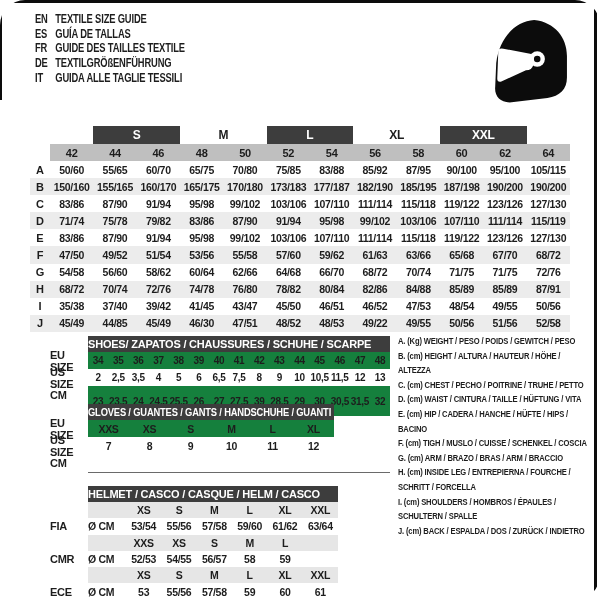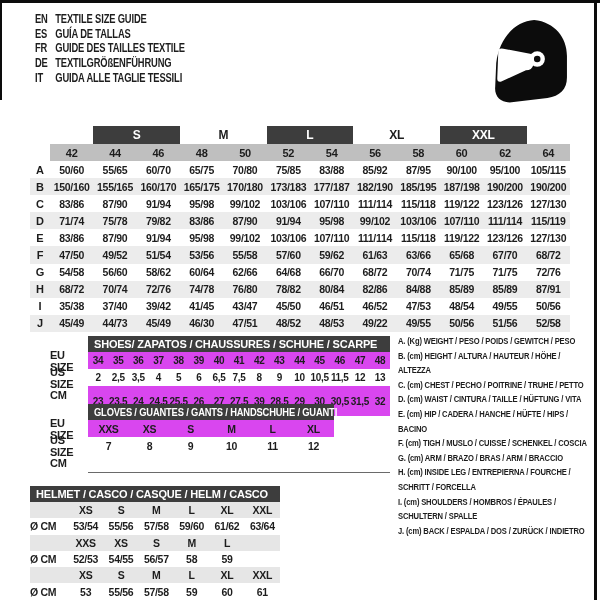--- a/index.html
+++ b/index.html
@@ -1,17 +1,17 @@
 <!DOCTYPE html>
 <html><head>
 <meta charset="utf-8">
 <style>
   html,body{margin:0;padding:0;background:#fff;}
   .page{position:relative;width:600px;height:600px;background:#fff;overflow:hidden;
-        font-family:"Liberation Sans",sans-serif;color:#1d1d1d;}
+        font-family:"Liberation Sans",sans-serif;color:#1d1d1d;border-radius:25px;}
   .border-top{position:absolute;left:0;top:0;width:600px;height:3px;background:#0c0c0c;}
   .border-right{position:absolute;right:3px;top:0;width:3px;height:600px;background:#0c0c0c;}
   .border-left{position:absolute;left:0;top:0;width:2px;height:100px;background:#0c0c0c;}
 
   
   #langs{position:absolute;left:35px;top:12px;width:240px;transform:scaleX(0.78);transform-origin:left top;}
   .lang-row{display:flex;height:14.6px;align-items:center;font-size:12px;font-weight:700;letter-spacing:-0.2px;}
   .lang-code{width:26px;}
   #helmet-icon{position:absolute;left:487px;top:16px;width:82px;height:88px;}
 
@@ -32,24 +32,24 @@
   .mt-row{display:flex;height:17.1px;}
   .mt-row.alt{background:#ececec;}
 
   
   .block{position:absolute;left:30px;display:flex;}
   .lbl-col{width:58px;flex:0 0 58px;}
   .lbl-spacer{height:16px;}
   .lbl{display:flex;align-items:center;font-size:11px;font-weight:700;letter-spacing:-0.3px;padding-left:20px;}
   .tblcol{display:flex;flex-direction:column;}
   .bar{height:16px;background:#3d3d3d;color:#fff;display:flex;align-items:center;
-       padding-left:6px;box-sizing:border-box;font-size:11px;font-weight:700;letter-spacing:-0.2px;white-space:nowrap;}
+       box-sizing:border-box;font-size:11px;font-weight:700;letter-spacing:-0.2px;white-space:nowrap;}
   .bar .sq{transform:scaleX(0.85);transform-origin:left center;}
   .srow{display:flex;height:17px;}
-  .srow.shade{background:#d946ef;}
+  .srow.shade{background:#15803d;}
   .scell{flex:1;display:flex;align-items:center;justify-content:center;
          font-size:10.5px;font-weight:700;letter-spacing:-0.3px;white-space:nowrap;}
   #shoes-block .scell{font-size:10px;}
   #gloves-block .scell{font-size:10.5px;}
   .hrow{display:flex;height:16.3px;}
   .hrow.shade{background:#e6e6e6;}
   .hunit{flex:0 0 38px;display:flex;align-items:center;justify-content:flex-start;
          font-size:10.5px;font-weight:700;letter-spacing:-0.3px;}
   .sep-line{position:absolute;left:88px;top:472px;width:302px;height:1px;background:#6a6a6a;}
 
@@ -270,21 +270,21 @@
           <div class="mt-cell">47/53</div>
           <div class="mt-cell">48/54</div>
           <div class="mt-cell">49/55</div>
           <div class="mt-cell">50/56</div>
         </div>
       </div>
       <div class="mt-row alt">
         <div class="mt-label">J</div>
         <div class="mt-cells">
           <div class="mt-cell">45/49</div>
-          <div class="mt-cell">44/73</div>
+          <div class="mt-cell">44/85</div>
           <div class="mt-cell">45/49</div>
           <div class="mt-cell">46/30</div>
           <div class="mt-cell">47/51</div>
           <div class="mt-cell">48/52</div>
           <div class="mt-cell">48/53</div>
           <div class="mt-cell">49/22</div>
           <div class="mt-cell">49/55</div>
           <div class="mt-cell">50/56</div>
           <div class="mt-cell">51/56</div>
           <div class="mt-cell">52/58</div>
@@ -391,20 +391,31 @@
             <div class="scell">11</div>
             <div class="scell">12</div>
           </div>
         </div>
     </div>
   </section>
 
   <div class="sep-line"></div>
 
   <section id="helmet-block" class="block" style="top:486px;">
+    <div class="lbl-col">
+      <div class="lbl-spacer"></div>
+      <div id="helmet-labels">
+          <div class="lbl" style="height: 16.3px;"></div>
+          <div class="lbl" style="height: 16.3px;">FIA</div>
+          <div class="lbl" style="height: 16.3px;"></div>
+          <div class="lbl" style="height: 16.3px;">CMR</div>
+          <div class="lbl" style="height: 16.3px;"></div>
+          <div class="lbl" style="height: 16.3px;">ECE</div>
+        </div>
+    </div>
     <div class="tblcol" style="width:250px;">
       <div class="bar">
           <span>HELMET / CASCO / CASQUE / HELM / CASCO</span>
         </div>
       <div id="helmet-rows">
           <div class="hrow shade">
             <div class="hunit"></div>
             <div class="scell">XS</div>
             <div class="scell">S</div>
             <div class="scell">M</div>

